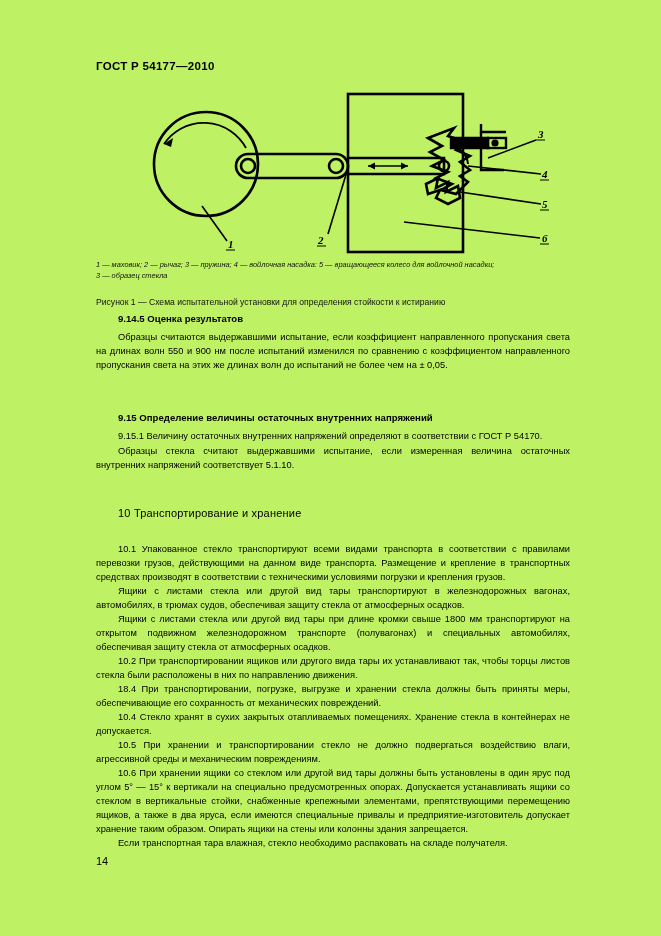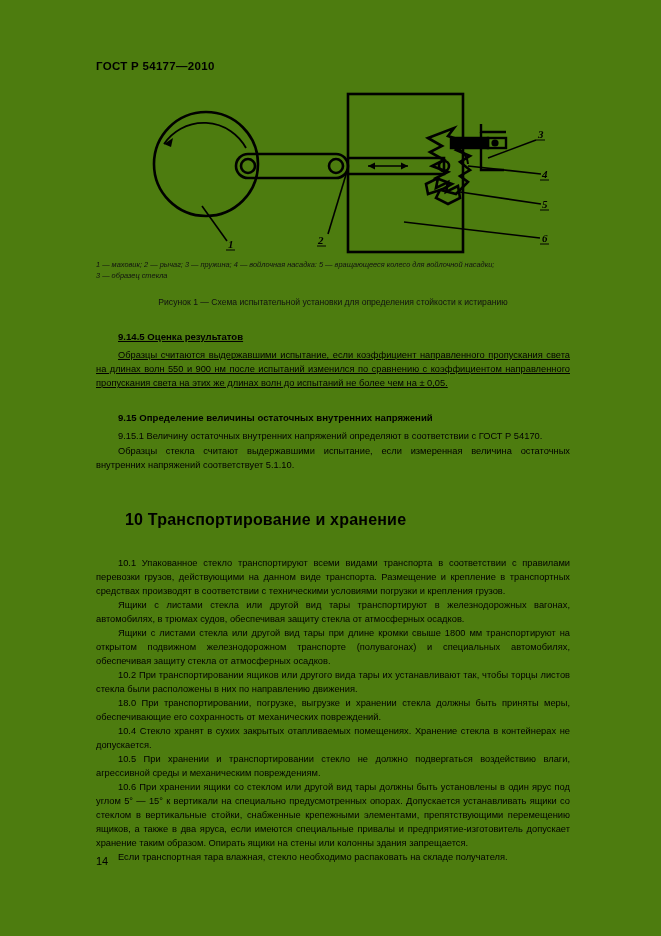--- a/index.html
+++ b/index.html
@@ -8,21 +8,21 @@
     background: #ffffff;
   }
   body {
     font-family: "Liberation Sans", sans-serif;
     color: #000000;
   }
   #page {
     position: relative;
     width: 661px;
     height: 936px;
-    background: #4d7c0f;
+    background: #bef264;
     overflow: hidden;
   }
   .std-header {
     position: absolute;
     left: 96px;
     top: 60px;
     font-size: 11.5px;
     font-weight: bold;
     letter-spacing: 0.3px;
     white-space: nowrap;
@@ -45,42 +45,42 @@
     font-style: italic;
     line-height: 1.5;
     color: #111;
   }
   .fig-legend .ln2 { display: block; }
   .fig-caption {
     position: absolute;
     left: 96px;
     top: 297px;
     width: 474px;
-    text-align: center;
+    text-align: left;
     font-size: 8.6px;
     color: #111;
   }
   
   .body-block {
     position: absolute;
     left: 96px;
     width: 474px;
     font-size: 9.3px;
     line-height: 14px;
   }
   .h-sub {
     font-weight: bold;
     font-size: 9.6px;
     margin: 0;
     padding-left: 22px;
   }
   .h-main {
-    font-weight: bold;
-    font-size: 16px;
-    margin: 7px;
+    font-weight: normal;
+    font-size: 11px;
+    margin: 0;
     padding-left: 22px;
     letter-spacing: 0.2px;
   }
   p.just {
     margin: 0;
     text-align: justify;
     text-justify: inter-word;
     text-indent: 22px;
     hyphens: manual;
   }
@@ -189,21 +189,21 @@
     </svg>
   </div>
 
   <div class="fig-legend">
     <span>1 — маховик; 2 — рычаг; 3 — пружина; 4 — войлочная насадка: 5 —  вращающееся колесо для войлочной насадки;</span>
     <span class="ln2">3 — образец стекла</span>
   </div>
 
   <div class="fig-caption">Рисунок 1 — Схема испытательной установки для определения стойкости к истиранию</div>
 
-  <div class="body-block" style="top:330px;text-decoration:underline;">
+  <div class="body-block" style="top:312px;">
     <div class="h-sub">9.14.5  Оценка результатов</div>
     <div class="gap-s"></div>
     <p class="just">Образцы считаются выдержавшими испытание, если коэффициент направленного пропускания света на длинах волн 550 и 900 нм после испытаний изменился по сравнению с коэффициентом направленного пропускания света на этих же длинах волн до испытаний не более чем на ± 0,05.</p>
   </div>
 
   <div class="body-block" style="top:411px;">
     <div class="h-sub">9.15  Определение величины остаточных внутренних напряжений</div>
     <div class="gap-s"></div>
     <p class="just">9.15.1 Величину остаточных внутренних напряжений определяют в соответствии с ГОСТ Р 54170.</p>
   </div>
@@ -213,21 +213,21 @@
     <p class="just">Образцы стекла считают выдержавшими испытание, если измеренная величина остаточных внутренних напряжений соответствует 5.1.10.</p>
   </div>
 
   <div class="body-block" style="top:506px;">
     <div class="h-main">10  Транспортирование и хранение</div>
     <div class="gap-l"></div>
     <p class="just">10.1  Упакованное стекло транспортируют всеми видами транспорта в соответствии с правилами перевозки грузов, действующими на данном виде транспорта. Размещение и крепление в транспортных средствах производят в соответствии с техническими условиями погрузки и крепления грузов.</p>
     <p class="just">Ящики с листами стекла или другой вид тары транспортируют в железнодорожных вагонах, автомобилях, в трюмах судов, обеспечивая защиту стекла от атмосферных осадков.</p>
     <p class="just">Ящики с листами стекла или другой вид тары при длине кромки свыше 1800 мм транспортируют на открытом подвижном железнодорожном транспорте (полувагонах) и специальных автомобилях, обеспечивая защиту стекла от атмосферных осадков.</p>
     <p class="just">10.2  При транспортировании ящиков или другого вида тары их устанавливают так, чтобы торцы листов стекла были расположены в них по направлению движения.</p>
-    <p class="just">18.0  При транспортировании, погрузке, выгрузке и хранении стекла должны быть приняты меры, обеспечивающие его сохранность от механических повреждений.</p>
+    <p class="just">18.4  При транспортировании, погрузке, выгрузке и хранении стекла должны быть приняты меры, обеспечивающие его сохранность от механических повреждений.</p>
     <p class="just">10.4  Стекло хранят в сухих закрытых отапливаемых помещениях. Хранение стекла в контейнерах не допускается.</p>
     <p class="just">10.5  При хранении и транспортировании стекло не должно подвергаться воздействию влаги, агрессивной среды и механическим повреждениям.</p>
     <p class="just">10.6  При хранении ящики со стеклом или другой вид тары должны быть установлены в один ярус под углом 5° — 15° к вертикали на специально предусмотренных опорах. Допускается устанавливать ящики со стеклом в вертикальные стойки, снабженные крепежными элементами, препятствующими перемещению ящиков, а также в два яруса, если имеются специальные привалы и предприятие-изготовитель допускает хранение таким образом. Опирать ящики на стены или колонны здания запрещается.</p>
     <p class="just">Если транспортная тара влажная, стекло необходимо распаковать на складе получателя.</p>
   </div>
 
   <div class="page-num">14</div>
 
 </div>
 

